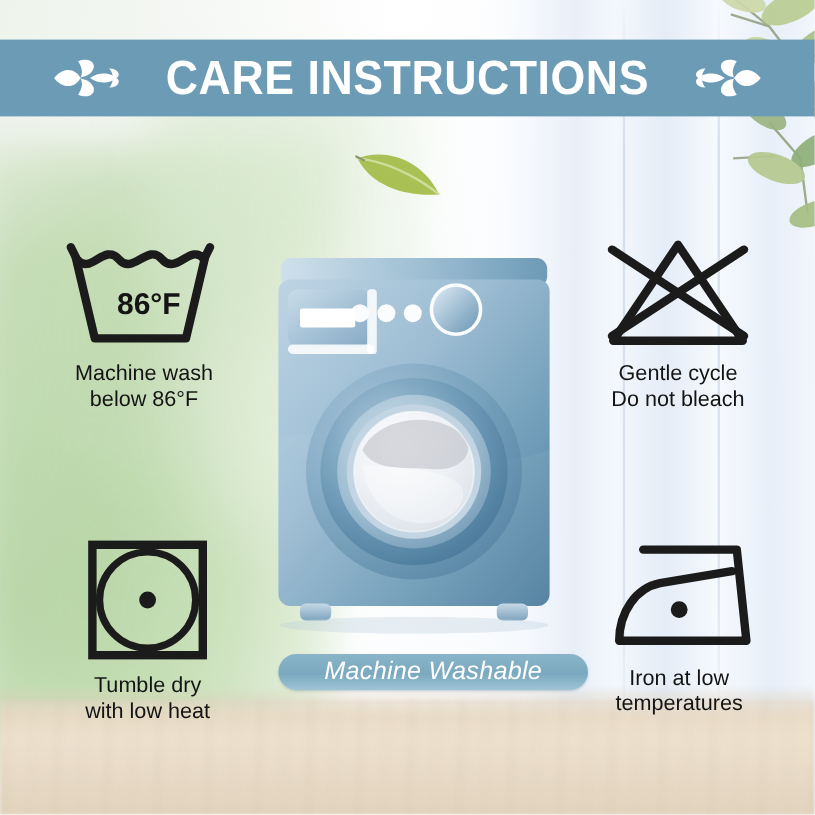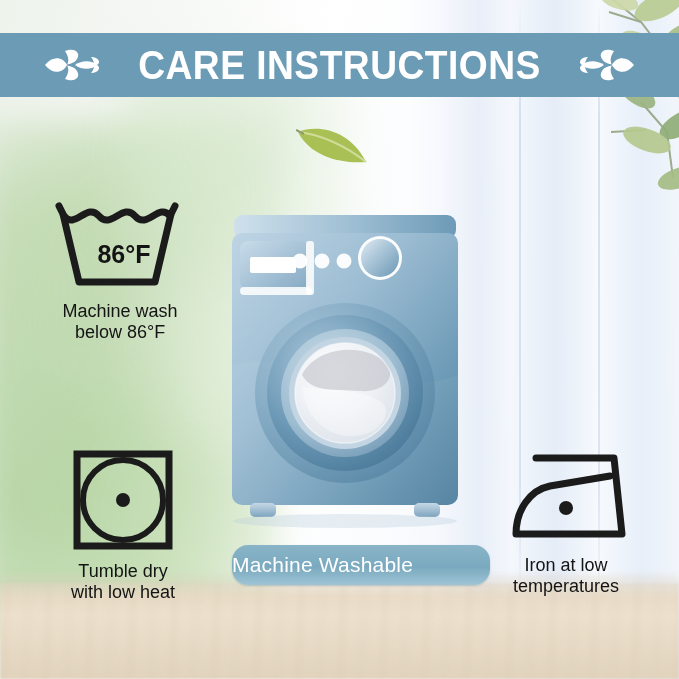--- a/index.html
+++ b/index.html
@@ -176,27 +176,28 @@
 
   
   .washer { position: absolute; left: 228px; top: 215px; width: 234px; height: 320px; }
 
   
   .badge {
     position: absolute;
     left: 232px;
     top: 545px;
     width: 258px;
-    height: 40px;
+    height: 30px;
     border-radius: 16px;
     background: linear-gradient(180deg, #8ab4c8 0%, #7aa9bf 55%, #9ec4d5 100%);
     display: flex;
     align-items: center;
-    justify-content: flex-start;
+    justify-content: center;
     box-shadow: 0 1px 2px rgba(90,130,150,0.35);
+    font-style: italic;
   }
   .badge-text {
     color: #ffffff;
     font-size: 21px;
     letter-spacing: 0.2px;
     font-family: "Liberation Sans", sans-serif;
   }
 </style>
 </head>
 <body>
@@ -342,20 +343,31 @@
       <svg class="care-icon" width="138" height="96" viewBox="0 0 138 96">
         <path d="M8 10 L13 20 C24 34, 36 6, 48 20 C60 34, 72 6, 84 20 C96 34, 108 6, 119 20 L124 10" fill="none" stroke="#1b1b1b" stroke-width="7" stroke-linecap="round" stroke-linejoin="round"></path>
         <path d="M12 18 L28 86 L104 86 L120 18" fill="none" stroke="#1b1b1b" stroke-width="7" stroke-linejoin="round"></path>
       </svg>
       <div class="tub-temp" style="left:12px;right:4px;">86°F</div>
     </div>
     <div class="care-label">Machine wash
 below 86°F</div>
   </div>
 
+  <div class="care-item" id="item-bleach">
+    <div class="icon-wrap" style="width:138px;height:96px;">
+      <svg class="care-icon" width="138" height="96" viewBox="0 0 138 96">
+        <path d="M69 8 L123 88 L15 88 Z" fill="none" stroke="#1b1b1b" stroke-width="7" stroke-linejoin="round"></path>
+        <path d="M14 12 L124 84" stroke="#1b1b1b" stroke-width="7" stroke-linecap="round"></path>
+        <path d="M124 12 L14 84" stroke="#1b1b1b" stroke-width="7" stroke-linecap="round"></path>
+      </svg>
+    </div>
+    <div class="care-label">Gentle cycle
+Do not bleach</div>
+  </div>
 
   <div class="care-item" id="item-iron">
     <div class="icon-wrap" style="width:128px;height:98px;">
       <svg class="care-icon" width="128" height="98" viewBox="0 0 128 98">
         <path d="M34 10 L112 10 L120 86 L14 86 C14 62, 28 42, 48 38 L108 28" fill="none" stroke="#1b1b1b" stroke-width="7" stroke-linejoin="round" stroke-linecap="round"></path>
         <circle cx="64" cy="60" r="7" fill="#1b1b1b"></circle>
       </svg>
     </div>
     <div class="care-label">Iron at low
 temperatures</div>

